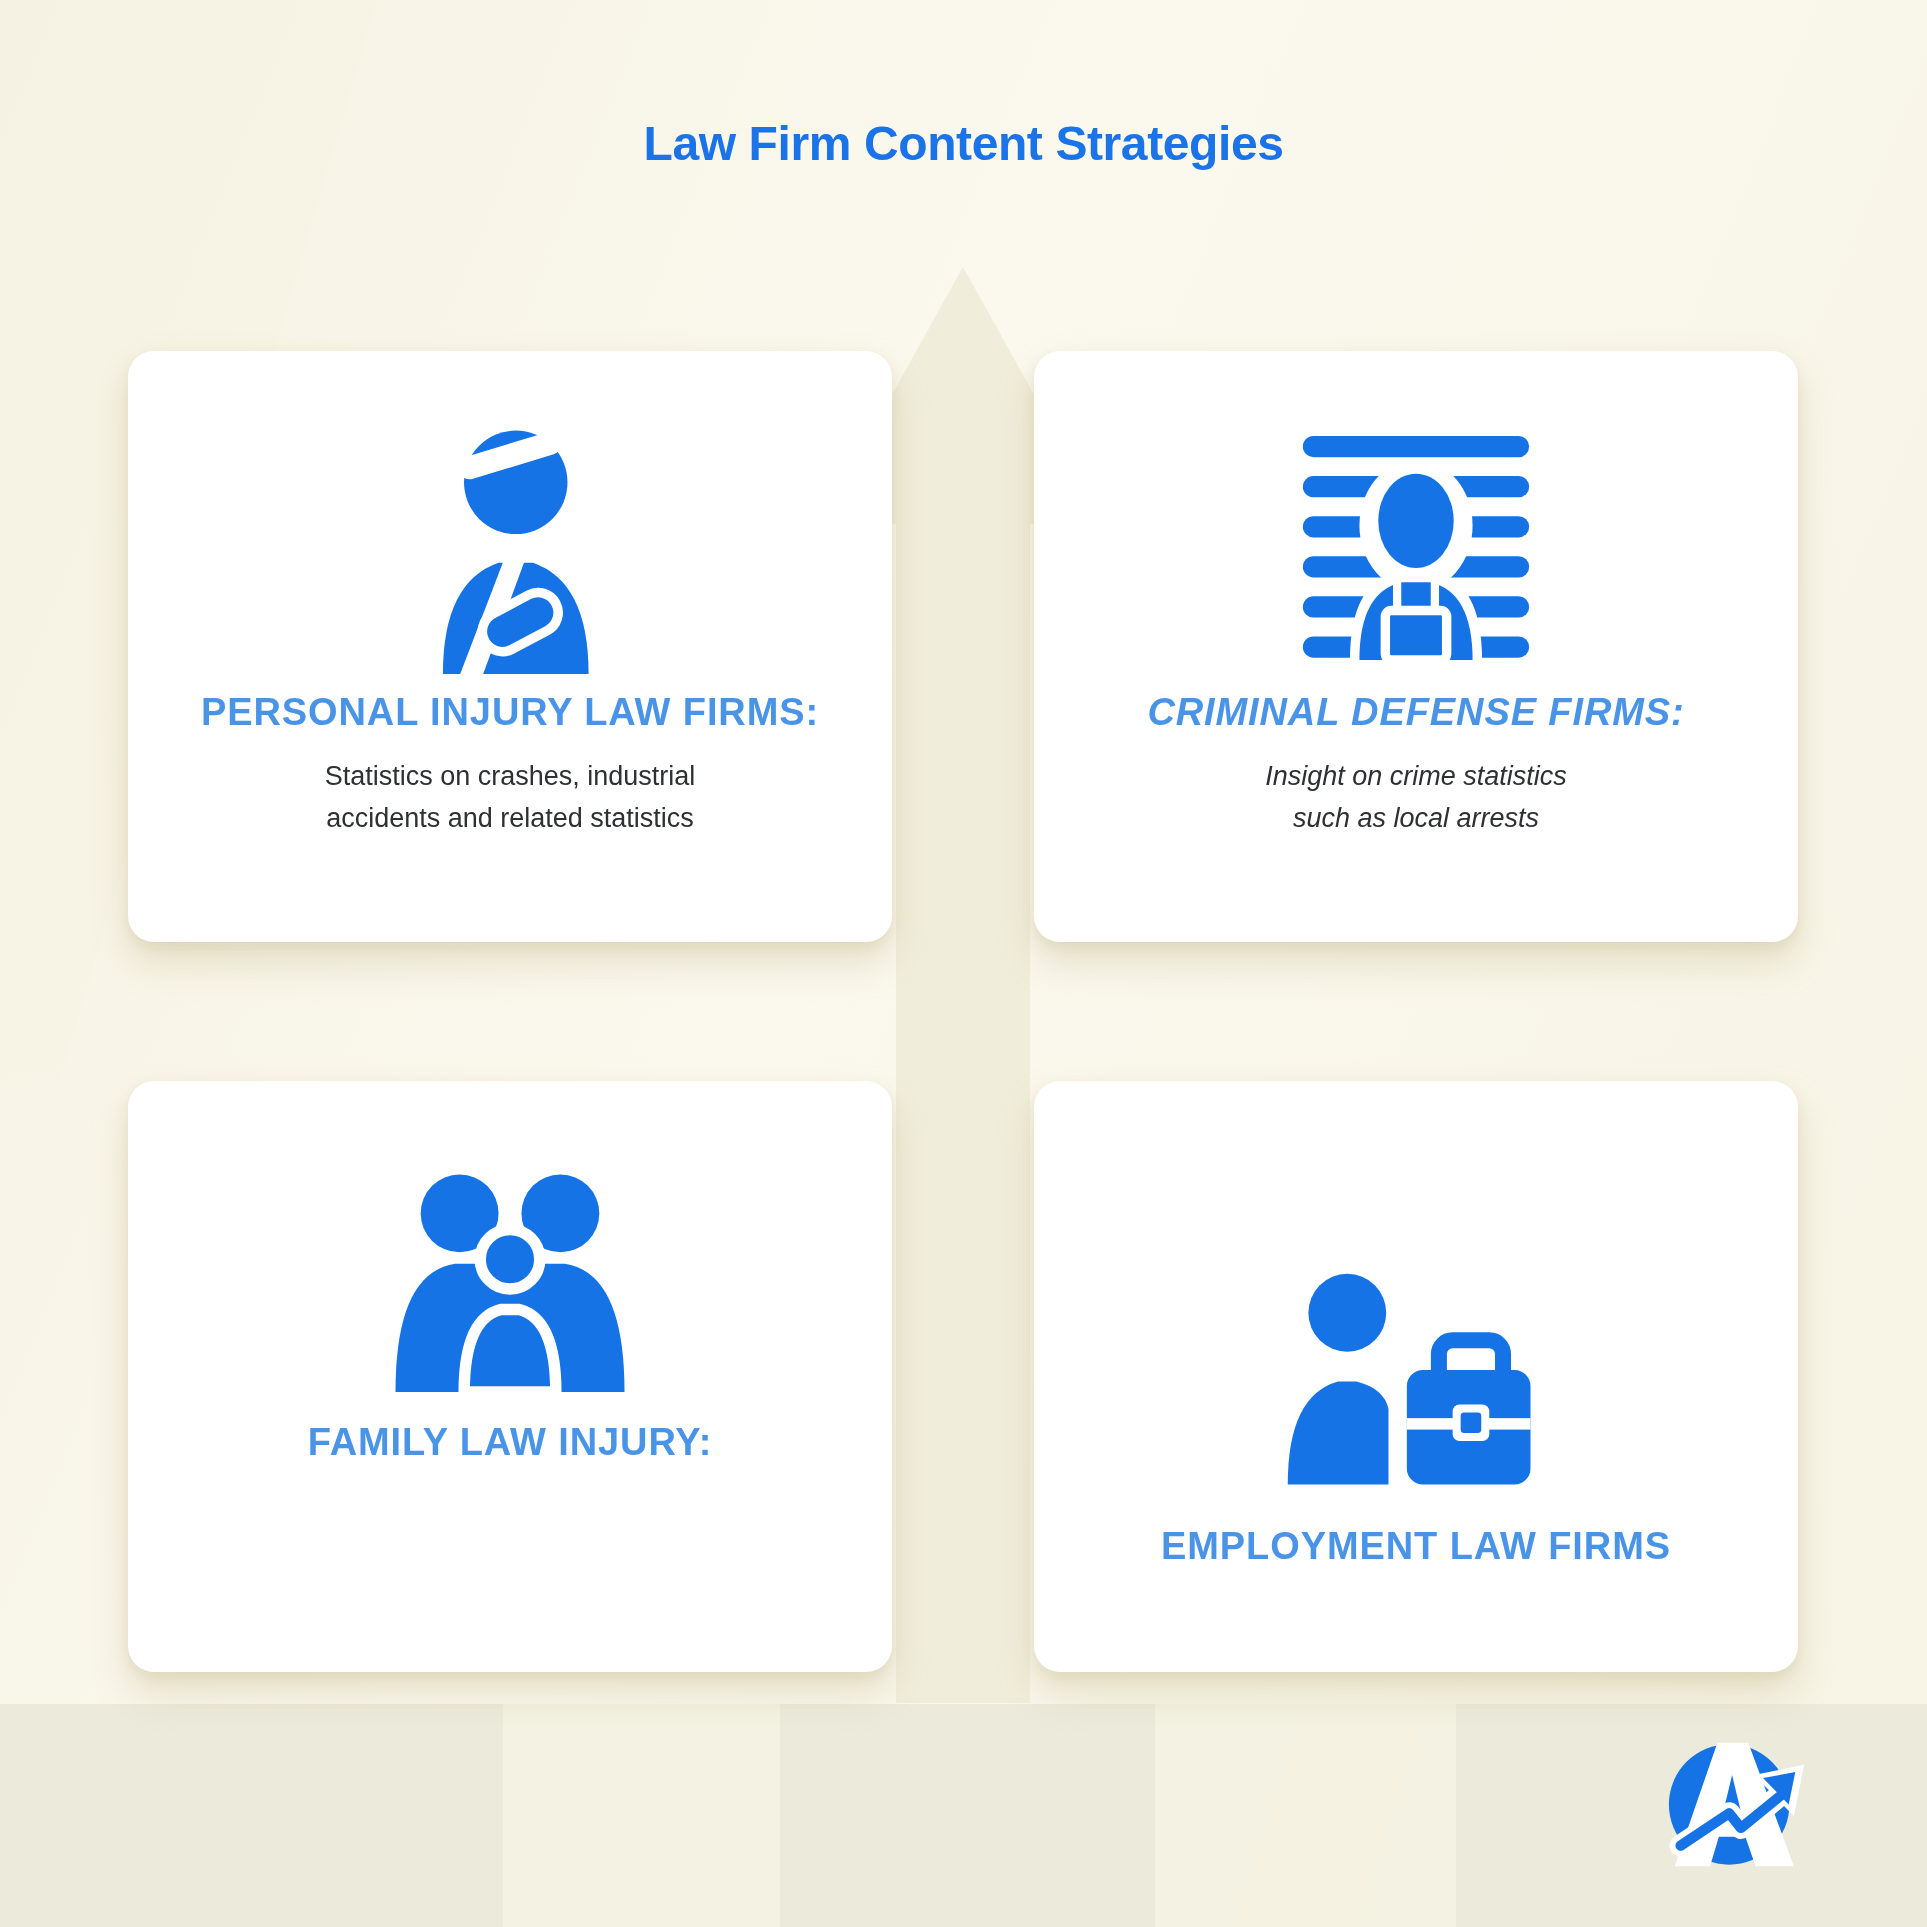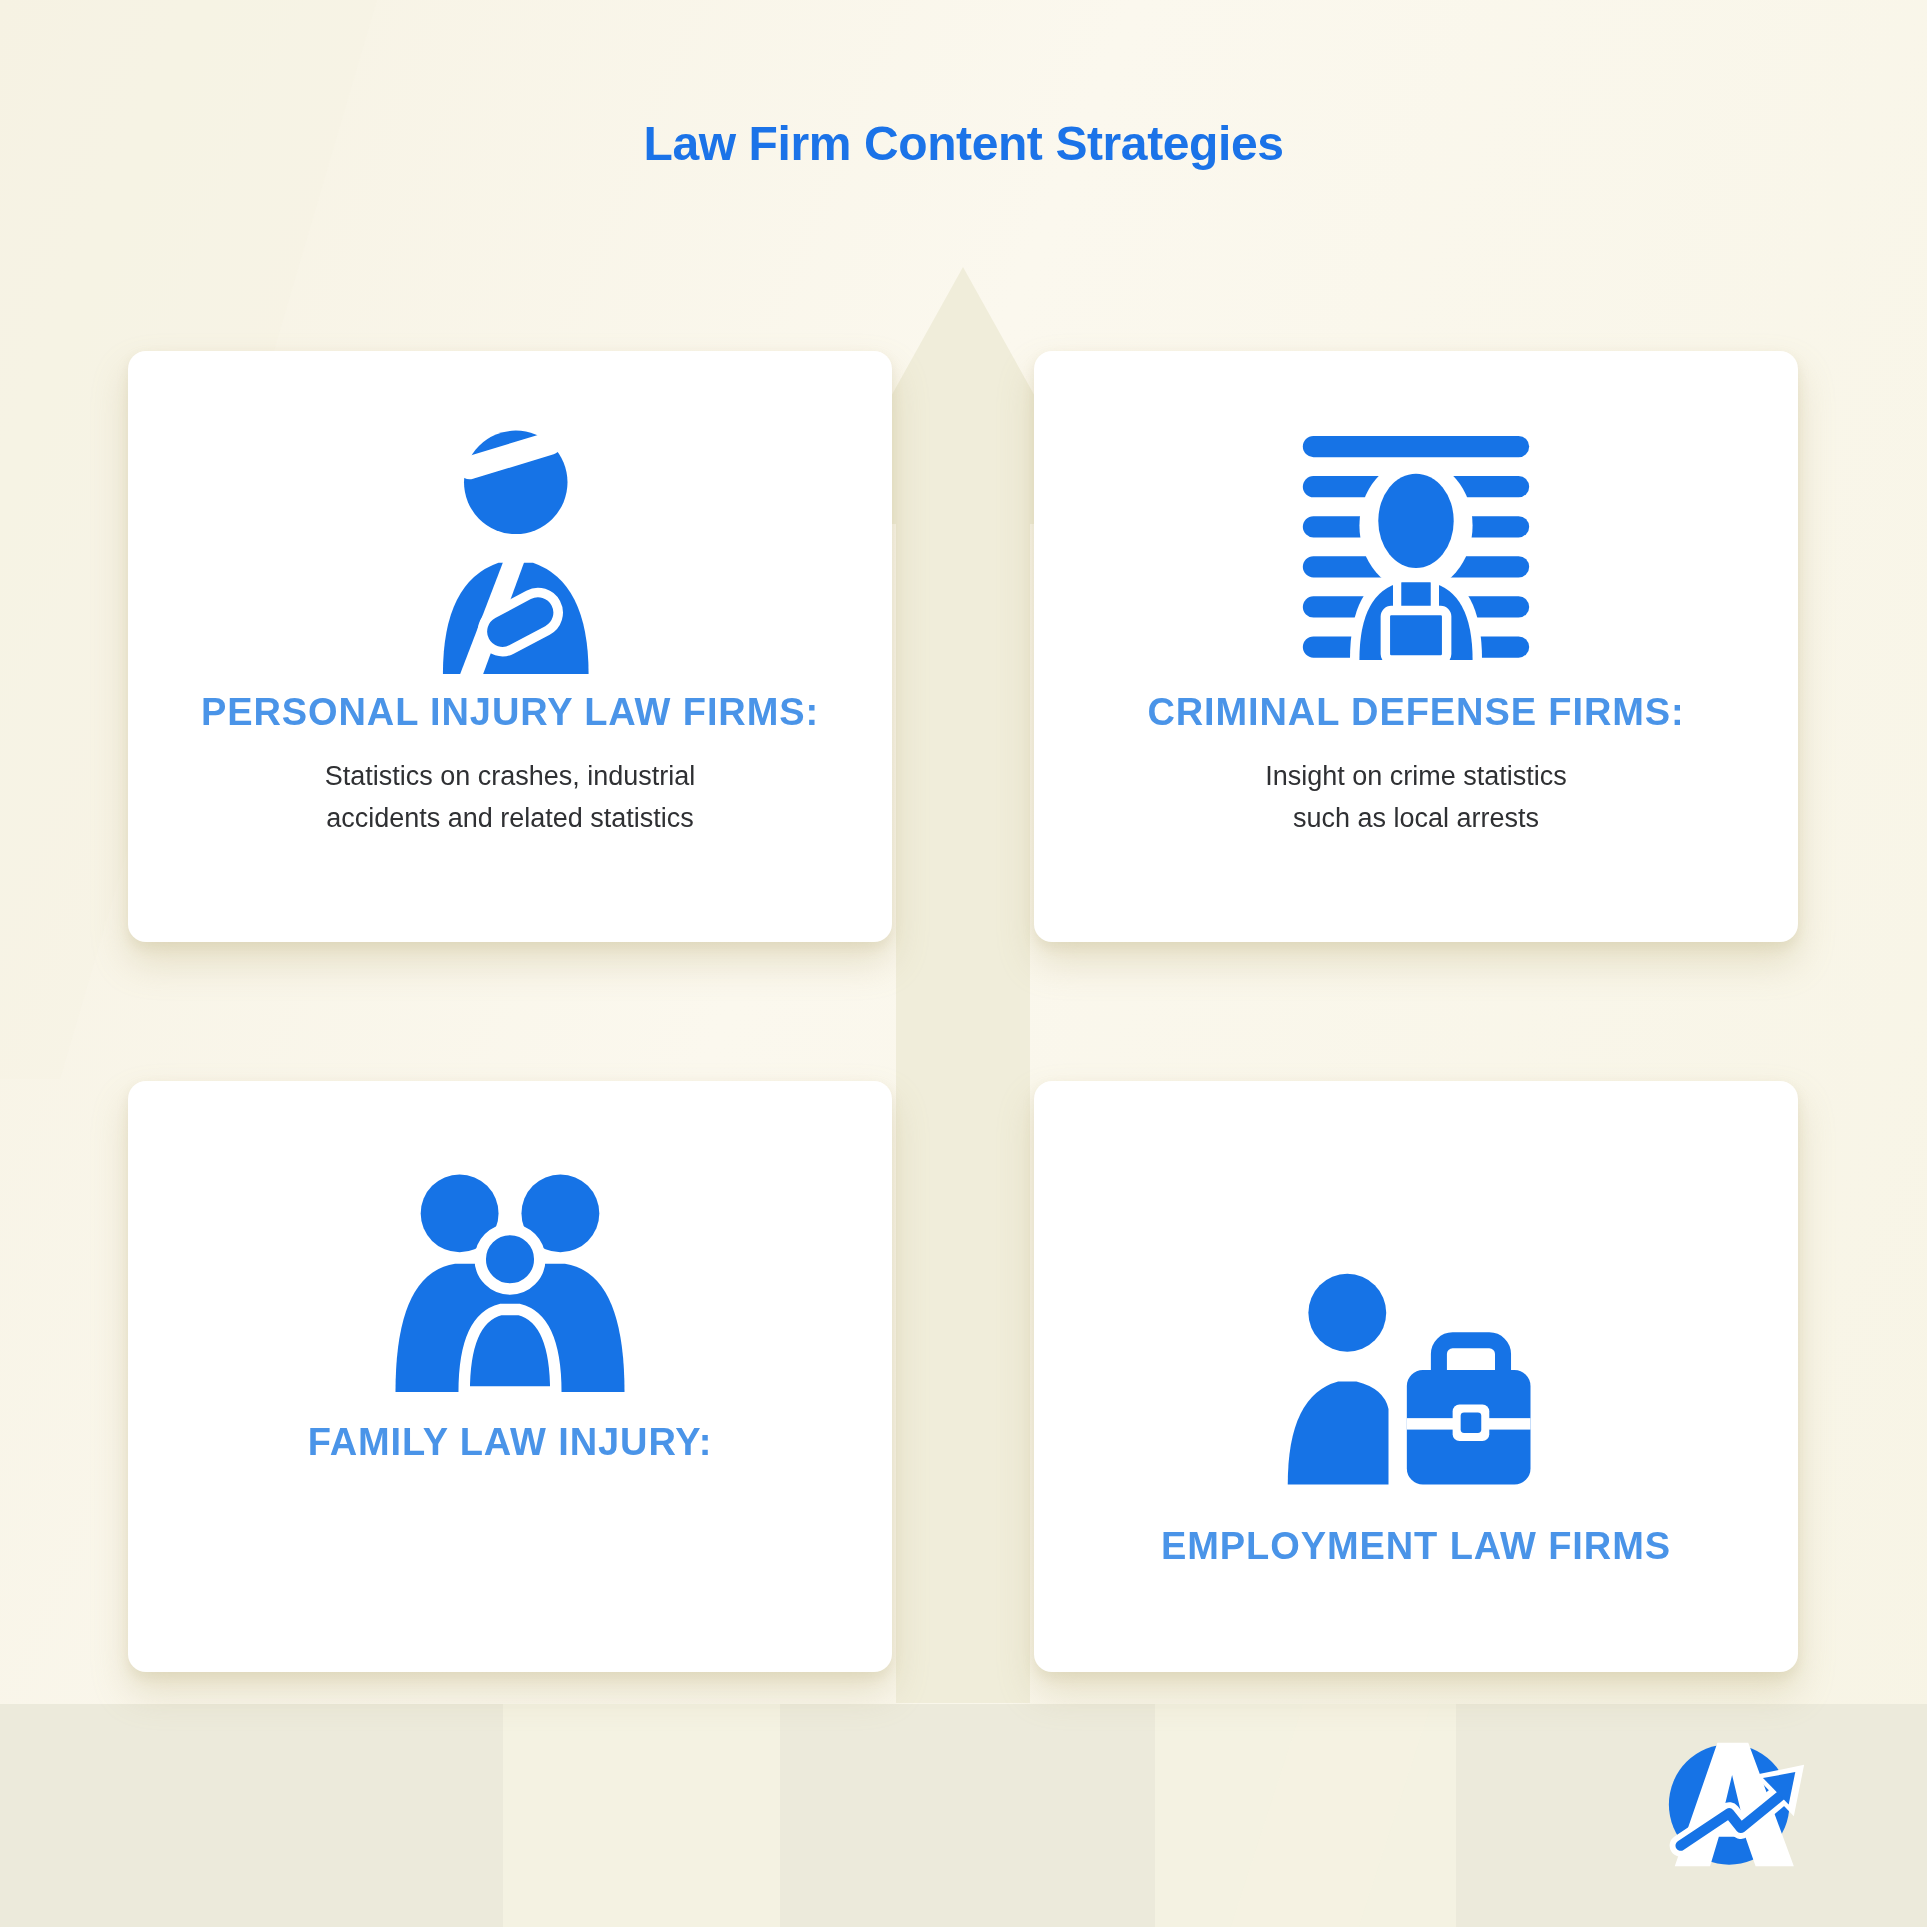--- a/index.html
+++ b/index.html
@@ -39,27 +39,27 @@
     left:0;top:116px;width:1927px;
     text-align:center;
     font-size:48px;font-weight:700;
     letter-spacing:-0.4px;
     color:#1b73e8;
   }
   
   .card{
     position:absolute;z-index:2;
     width:764px;height:591px;
-    background:#ffffff;border-radius:18px;
+    background:#ffffff;border-radius:26px;
     box-shadow:0 20.5px 36px rgba(184,172,120,.30),0 5.1px 12px rgba(184,172,120,.18);
     display:flex;flex-direction:column;align-items:center;
     box-sizing:border-box;padding-top:67px;
   }
   .card-1{left:128px;top:351px;}
-  .card-2{left:1034px;top:351px;}
+  .card-2{left:1034px;top:351px;font-style:italic;}
   .card-3{left:128px;top:1081px;}
   .card-4{left:1034px;top:1081px;justify-content:center;}
   .icon-box{
     height:259px;display:flex;align-items:center;justify-content:center;
   }
   .card-heading{
     margin-top:13.7px;
     font-size:38px;font-weight:700;letter-spacing:0.9px;
     color:#4a94e8;text-align:center;
   }

